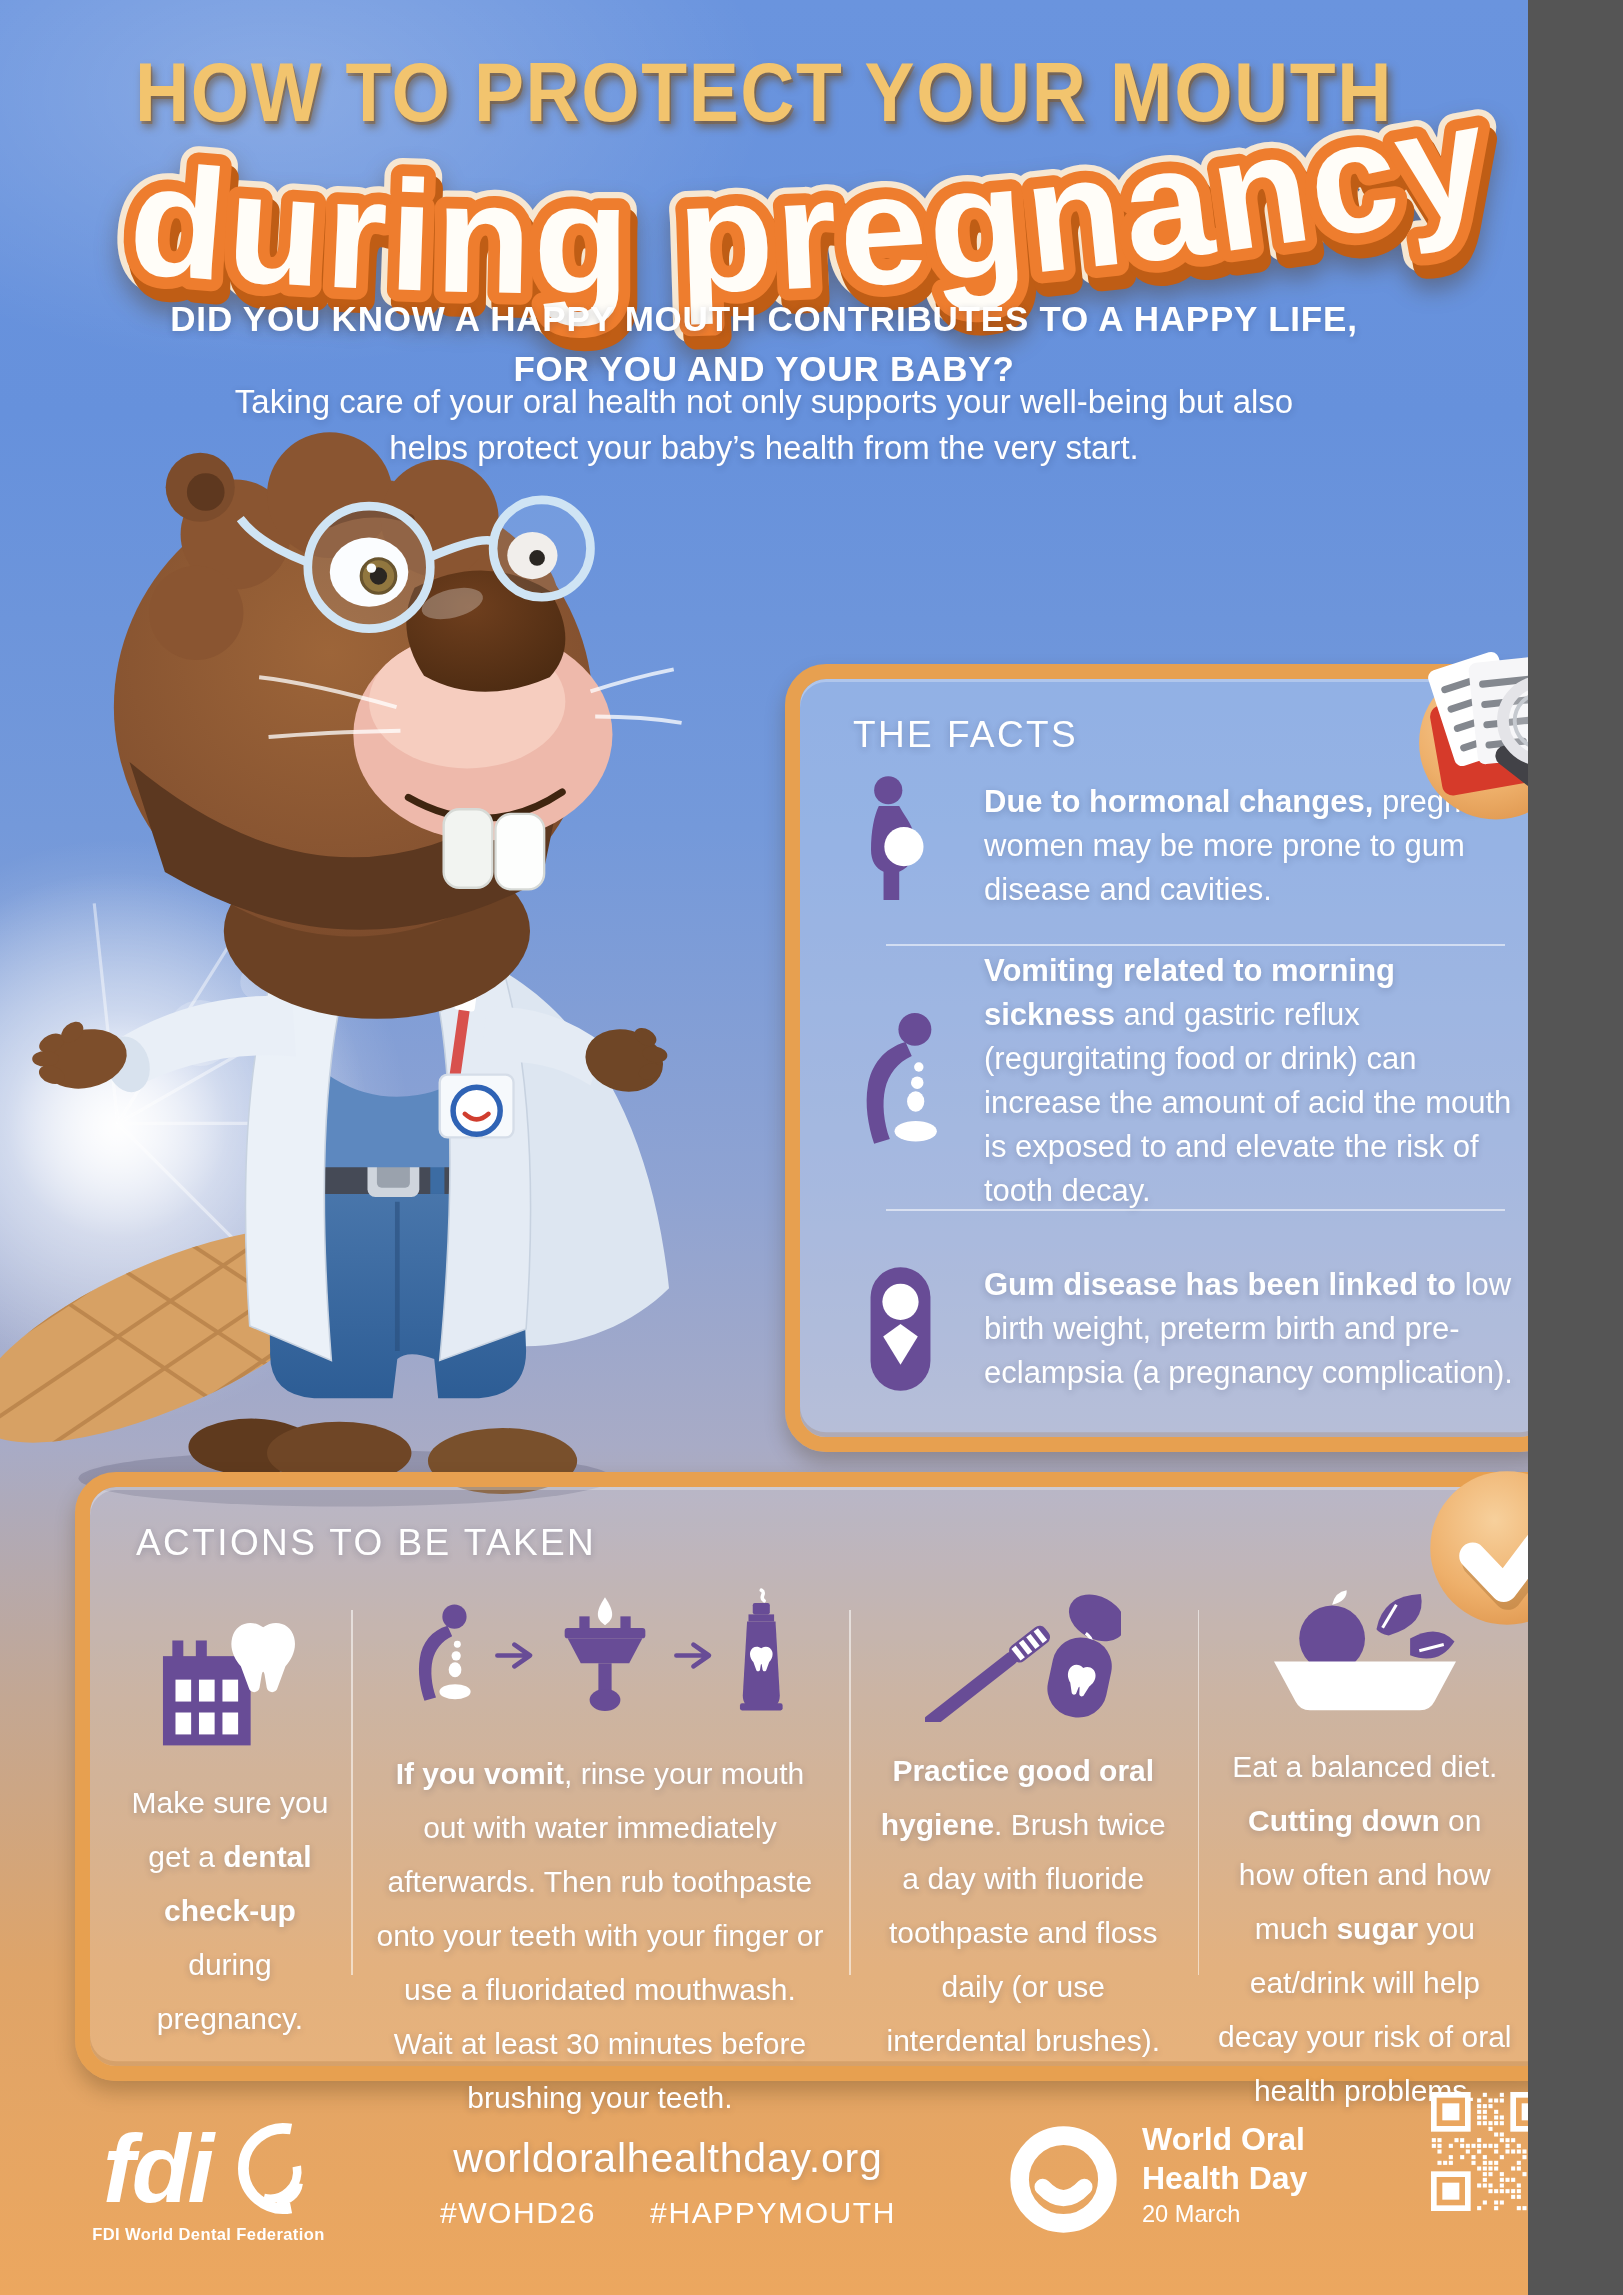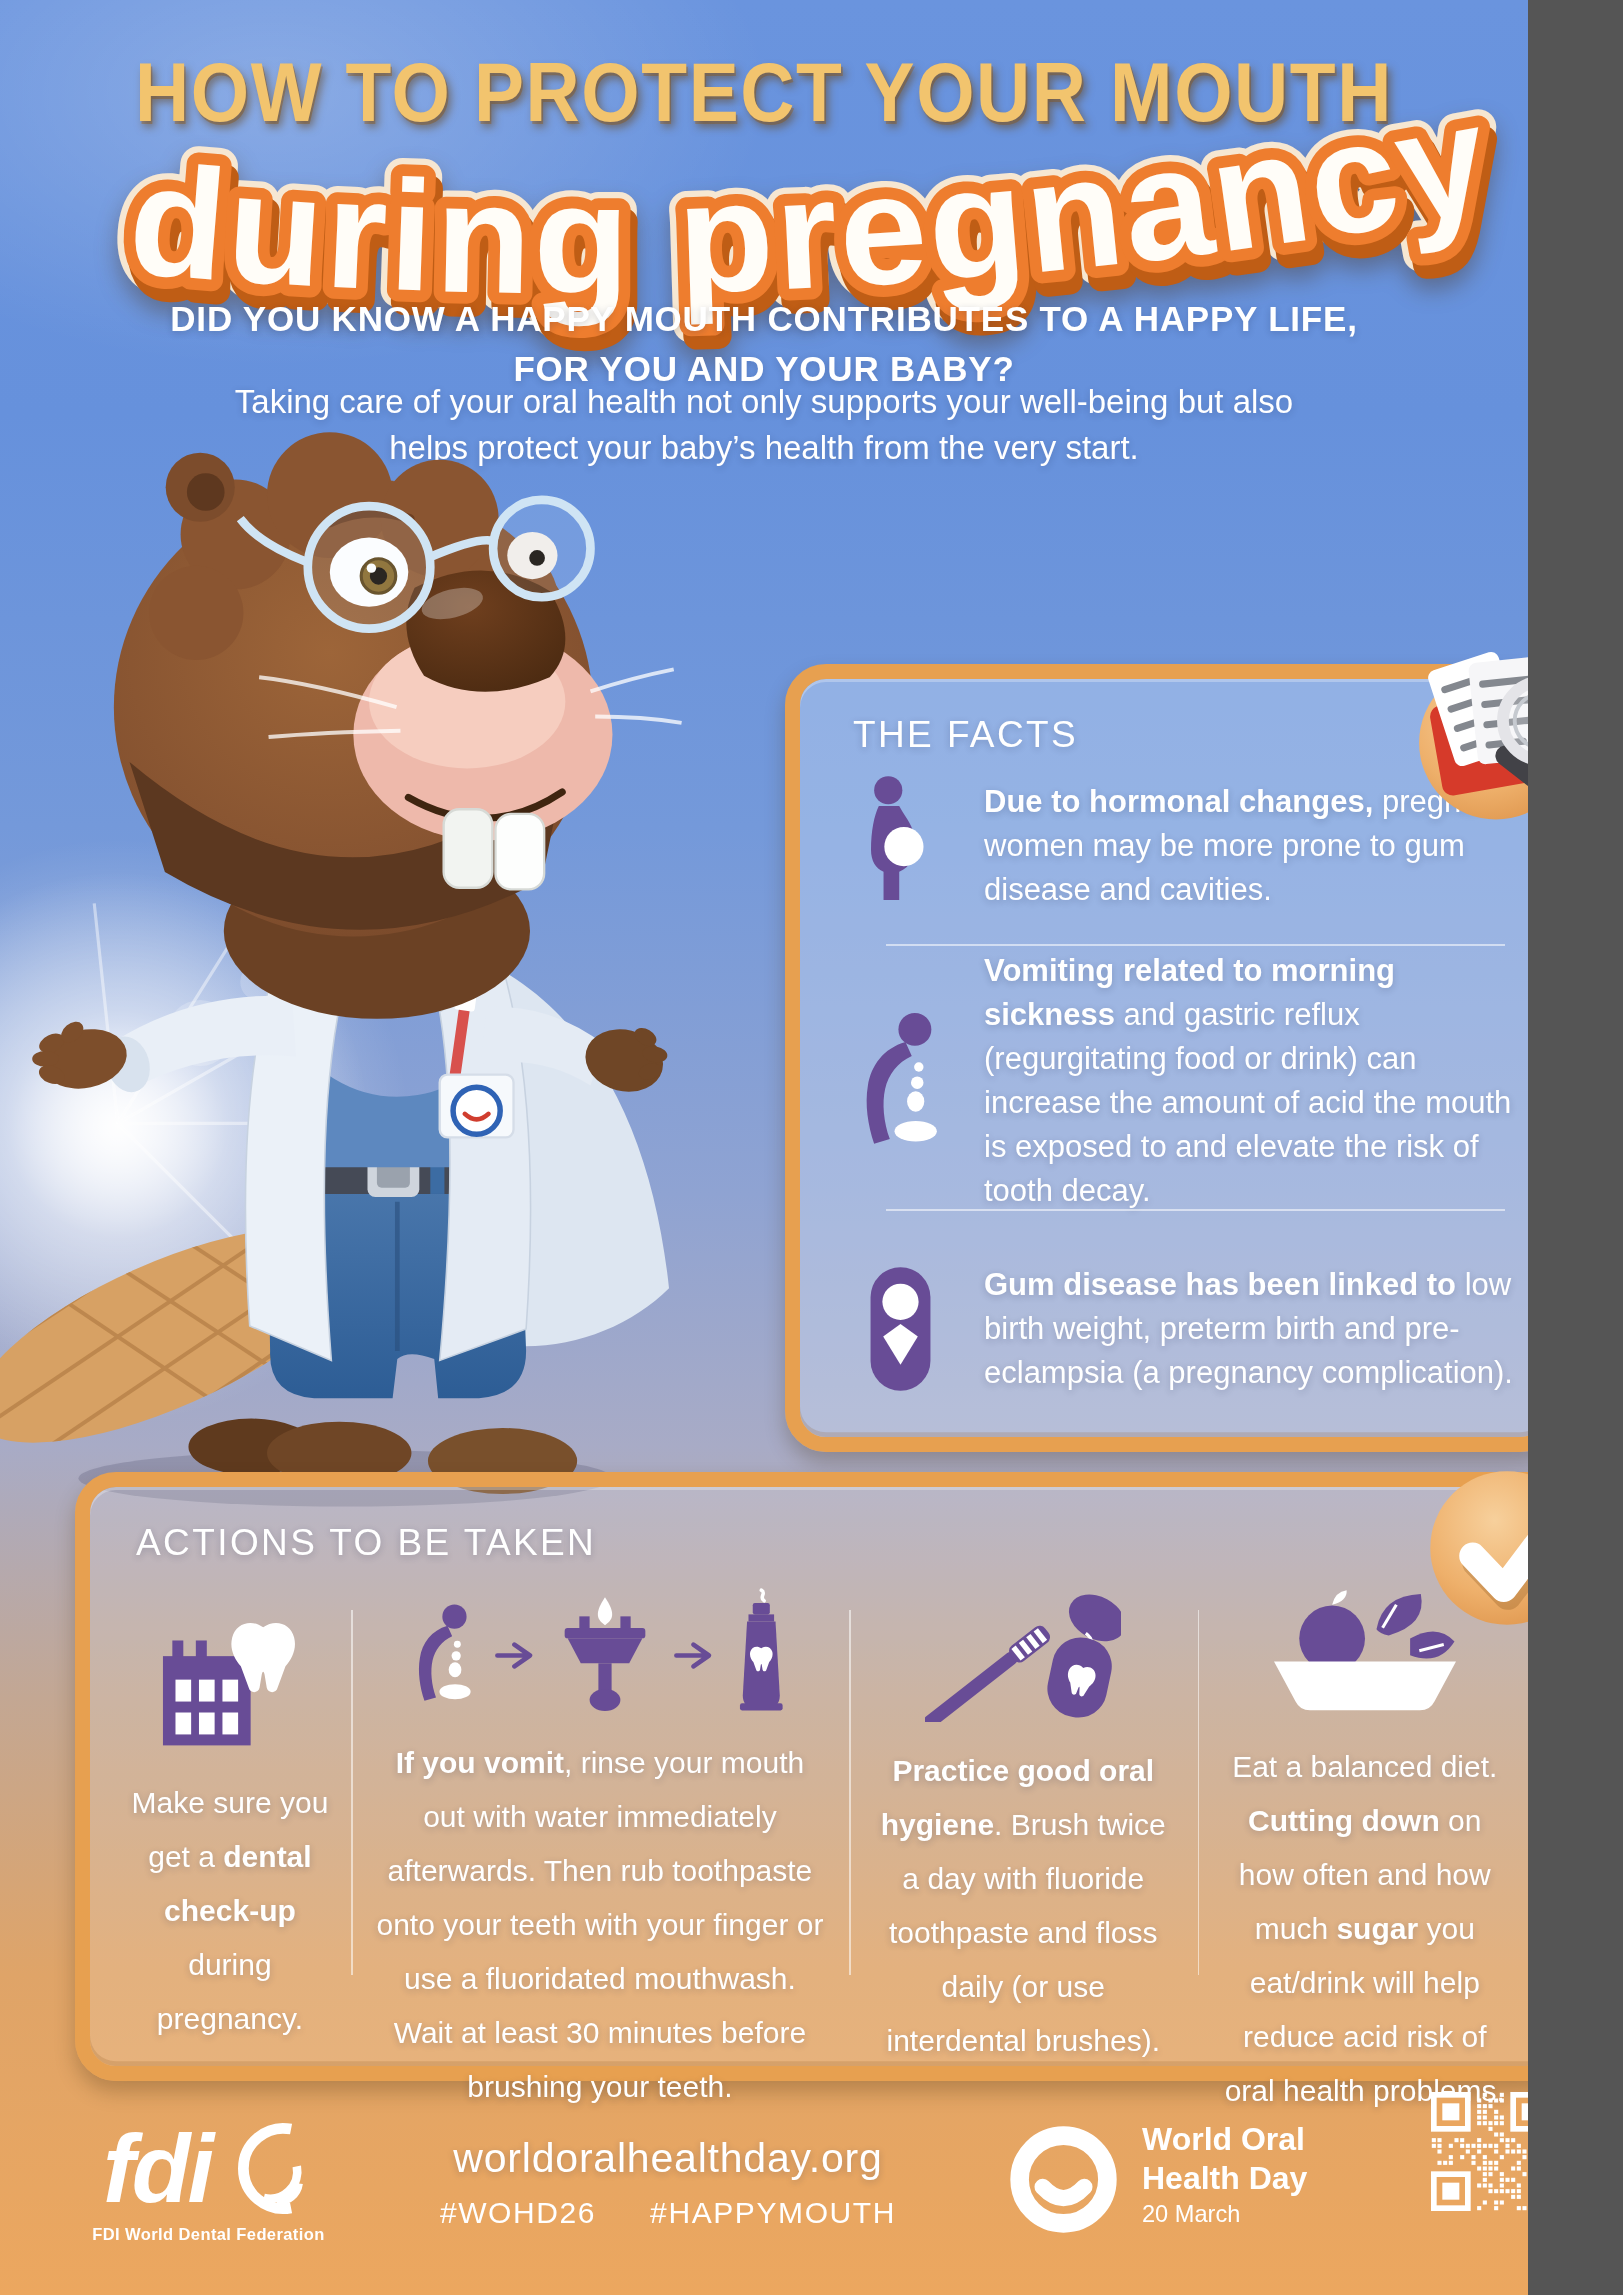--- a/index.html
+++ b/index.html
@@ -317,21 +317,21 @@
               <rect x="26" y="122" width="20" height="28"></rect>
                 <rect x="56" y="122" width="20" height="28"></rect>
                 <rect x="86" y="122" width="20" height="28"></rect>
             </g>
             <use href="#tooth" transform="translate(92,4) scale(0.92)" fill="#ffffff"></use>
           </svg>
         </div>
         <p class="acol-text wtxt"><span>Make sure you get a </span><span class="b">dental check-up</span><span> during pregnancy.</span></p>
       </div>
 
-      <div class="acol" style="flex:0 0 35%;">
+      <div class="acol" style="flex:0 0 35%;gap:11px;">
         <div class="acol-icon">
           <svg class="icon-svg" width="75" height="118" viewBox="0 0 130 185" fill="#684c96">
             <circle cx="84" cy="26" r="21"></circle>
             <path d="M72,42 C44,50 28,72 24,98 C20,122 24,148 32,172 L52,166 C44,144 42,120 46,102 C50,84 62,68 80,60 Z"></path>
             <circle cx="89" cy="74" r="6" fill="#ffffff"></circle>
               <circle cx="87" cy="94" r="8" fill="#ffffff"></circle>
             <ellipse cx="85" cy="118" rx="11" ry="13" fill="#ffffff"></ellipse>
               <ellipse cx="85" cy="156" rx="27" ry="13" fill="#ffffff"></ellipse>
           </svg>
           <svg class="icon-svg" width="44" height="31" viewBox="0 0 56 40" style="margin-bottom:43px;">
@@ -392,21 +392,21 @@
               <circle cx="92" cy="66" r="43"></circle>
               <path d="M150,54 q8,-44 58,-46 q8,40 -42,54 q-12,-2 -16,-8 z"></path>
               <path d="M194,66 q36,-20 58,4 q-20,32 -58,18 z"></path>
             </g>
             <path d="M92,22 q4,-17 19,-19 q1,14 -19,19 z" fill="#ffffff"></path>
             <line x1="176" y1="22" x2="158" y2="52" stroke="#ffffff" stroke-width="4"></line>
             <line x1="238" y1="74" x2="206" y2="82" stroke="#ffffff" stroke-width="4"></line>
             <path d="M16,96 H254 L226,148 q-6,12 -19,12 H63 q-13,0 -19,-12 Z" fill="#ffffff"></path>
           </svg>
         </div>
-        <p class="acol-text wtxt"><span>Eat a balanced diet. </span><span class="b">Cutting down</span><span> on how often and how much </span><span class="b">sugar</span><span> you eat/drink will help reduce acid risk of oral health problems.</span></p>
+        <p class="acol-text wtxt"><span>Eat a balanced diet. </span><span class="b">Cutting down</span><span> on how often and how much </span><span class="b">sugar</span><span> you eat/drink will help decay your risk of oral health problems.</span></p>
       </div>
     </div>
 
     <svg class="badge" style="top:-22px;right:-39px;" width="166" height="166" viewBox="0 0 212 212">
       <circle cx="106" cy="106" r="98" fill="url(#badgeGrad)"></circle>
       <path d="M62,116 L102,158 L164,76" fill="none" stroke="rgba(120,70,20,.25)" stroke-width="36" stroke-linecap="round" stroke-linejoin="round" transform="translate(5,9)"></path>
       <path d="M62,116 L102,158 L164,76" fill="none" stroke="#ffffff" stroke-width="34" stroke-linecap="round" stroke-linejoin="round"></path>
     </svg>
   </section>
 

